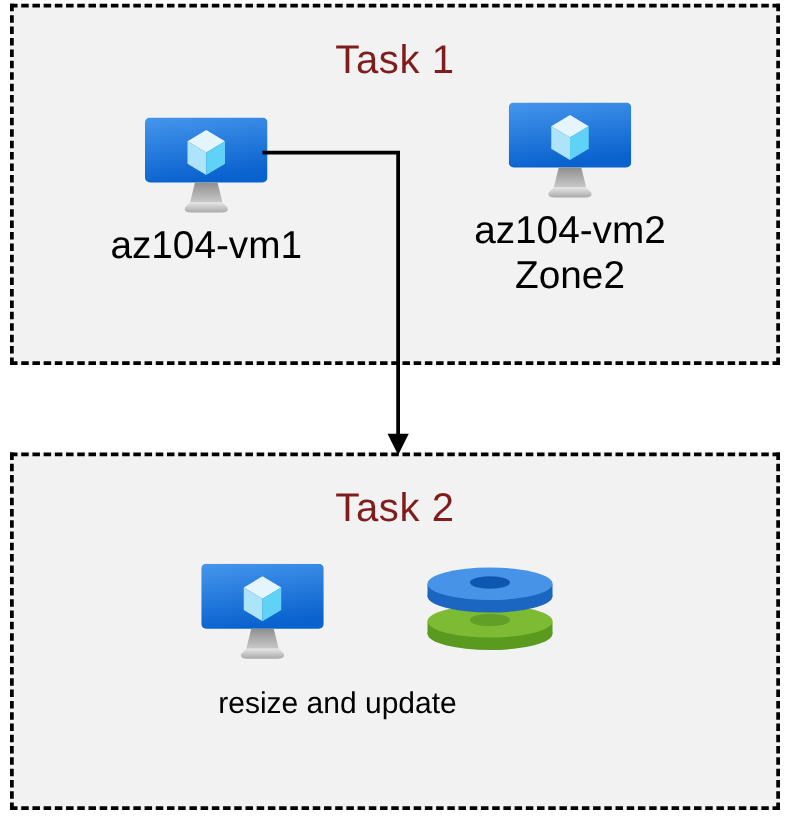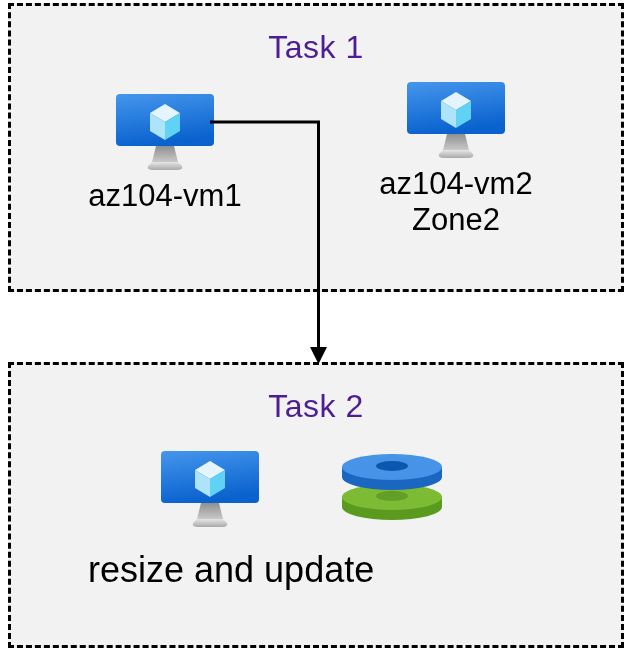--- a/index.html
+++ b/index.html
@@ -24,21 +24,21 @@
     border: 3px dashed #000000;
   }
   .task-box--1 { top: 3px;   height: 289px; }
   .task-box--2 { top: 362px; height: 286px; }
   .task-title {
     margin: 0;
     padding-top: 23px;
     text-align: center;
     font-size: 32px;
     font-weight: 400;
-    color: #4c1d95;
+    color: #7f1d1d;
     letter-spacing: 0.5px;
   }
   .vm-figure {
     position: absolute;
     width: 200px;
     text-align: center;
   }
   .vm-figure--1 { left: 53px;  top: 82px; }
   .vm-figure--2 { left: 356px; top: 82px; }
   .vm-figure svg { display: block; margin: 0 auto; }
@@ -46,24 +46,25 @@
     font-size: 31px;
     line-height: 36px;
     color: #000000;
   }
   .vm-name { margin-top: 6px; }
   .icon-abs { position: absolute; }
   .t2-vm-icon    { left: 150px; top: 86px; }
   .t2-disks-icon { left: 330px; top: 88px; }
   .t2-caption {
     position: absolute;
-    left: 77px;
+    left: 59px;
     top: 184px;
     width: 400px;
-    font-size: 36px;
+    text-align: center;
+    font-size: 24px;
     color: #000000;
   }
   .arrow-overlay {
     position: absolute;
     left: 0; top: 0;
     width: 628px;
     height: 654px;
     pointer-events: none;
     z-index: 5;
   }

